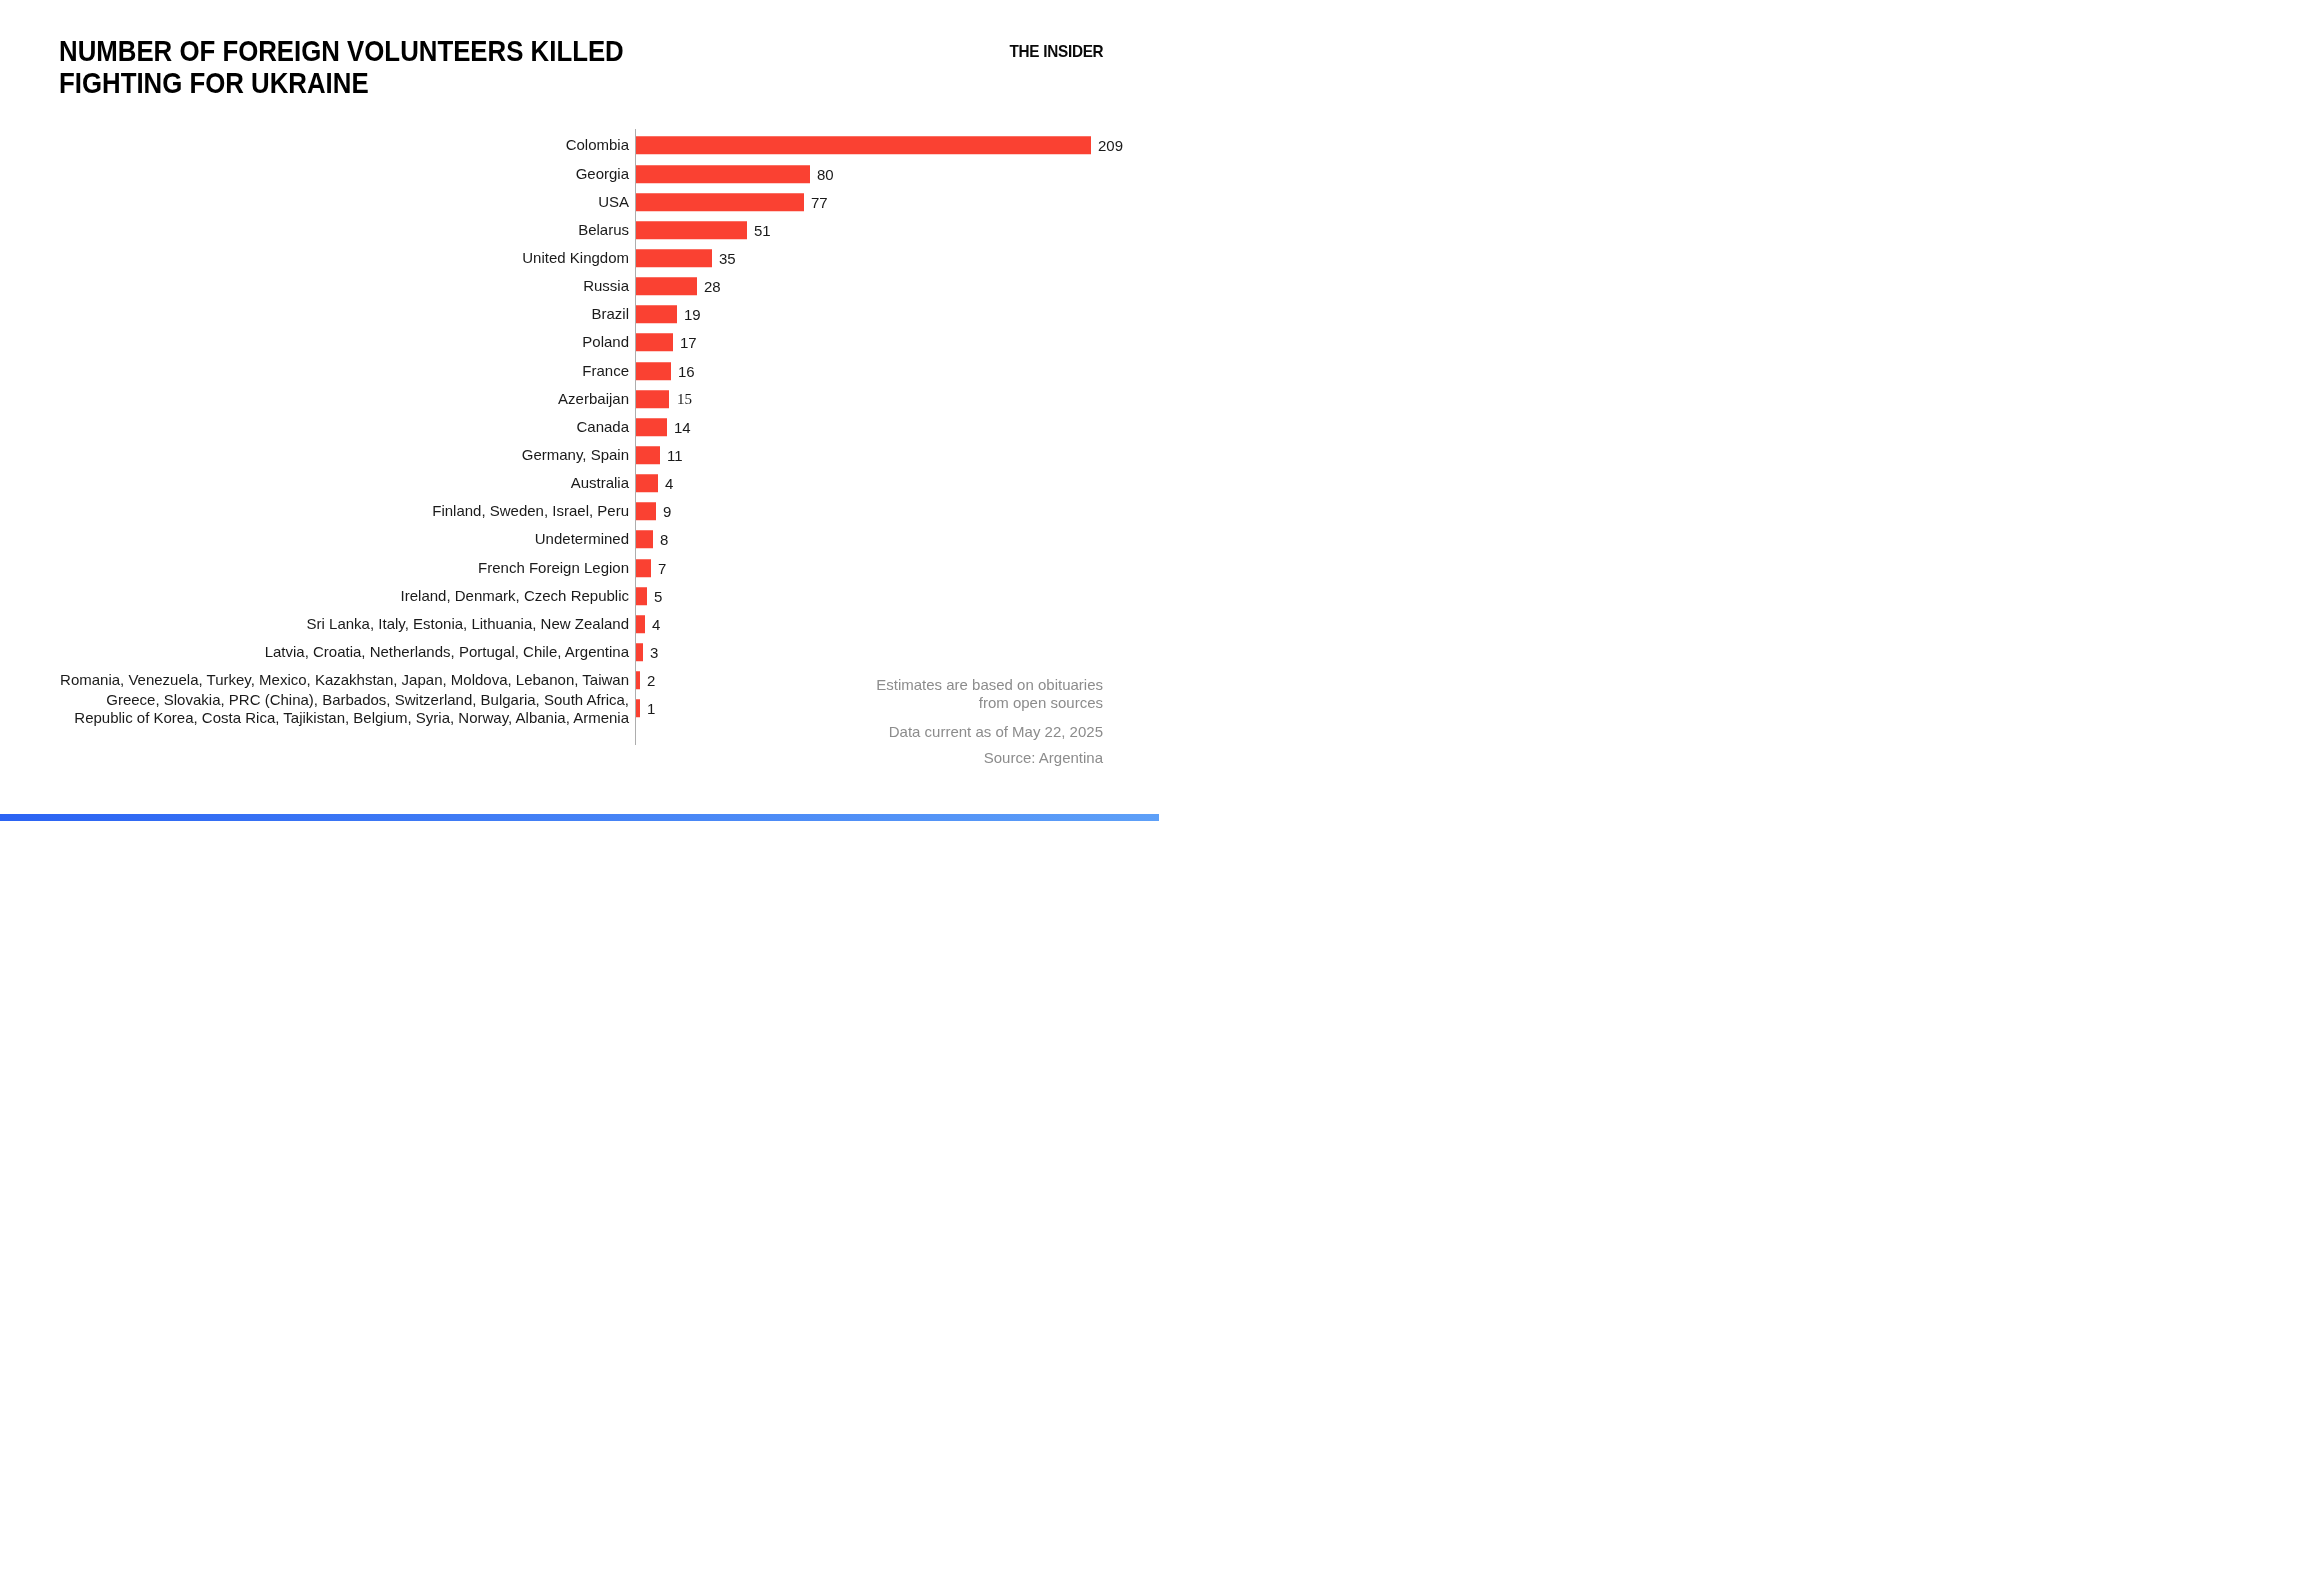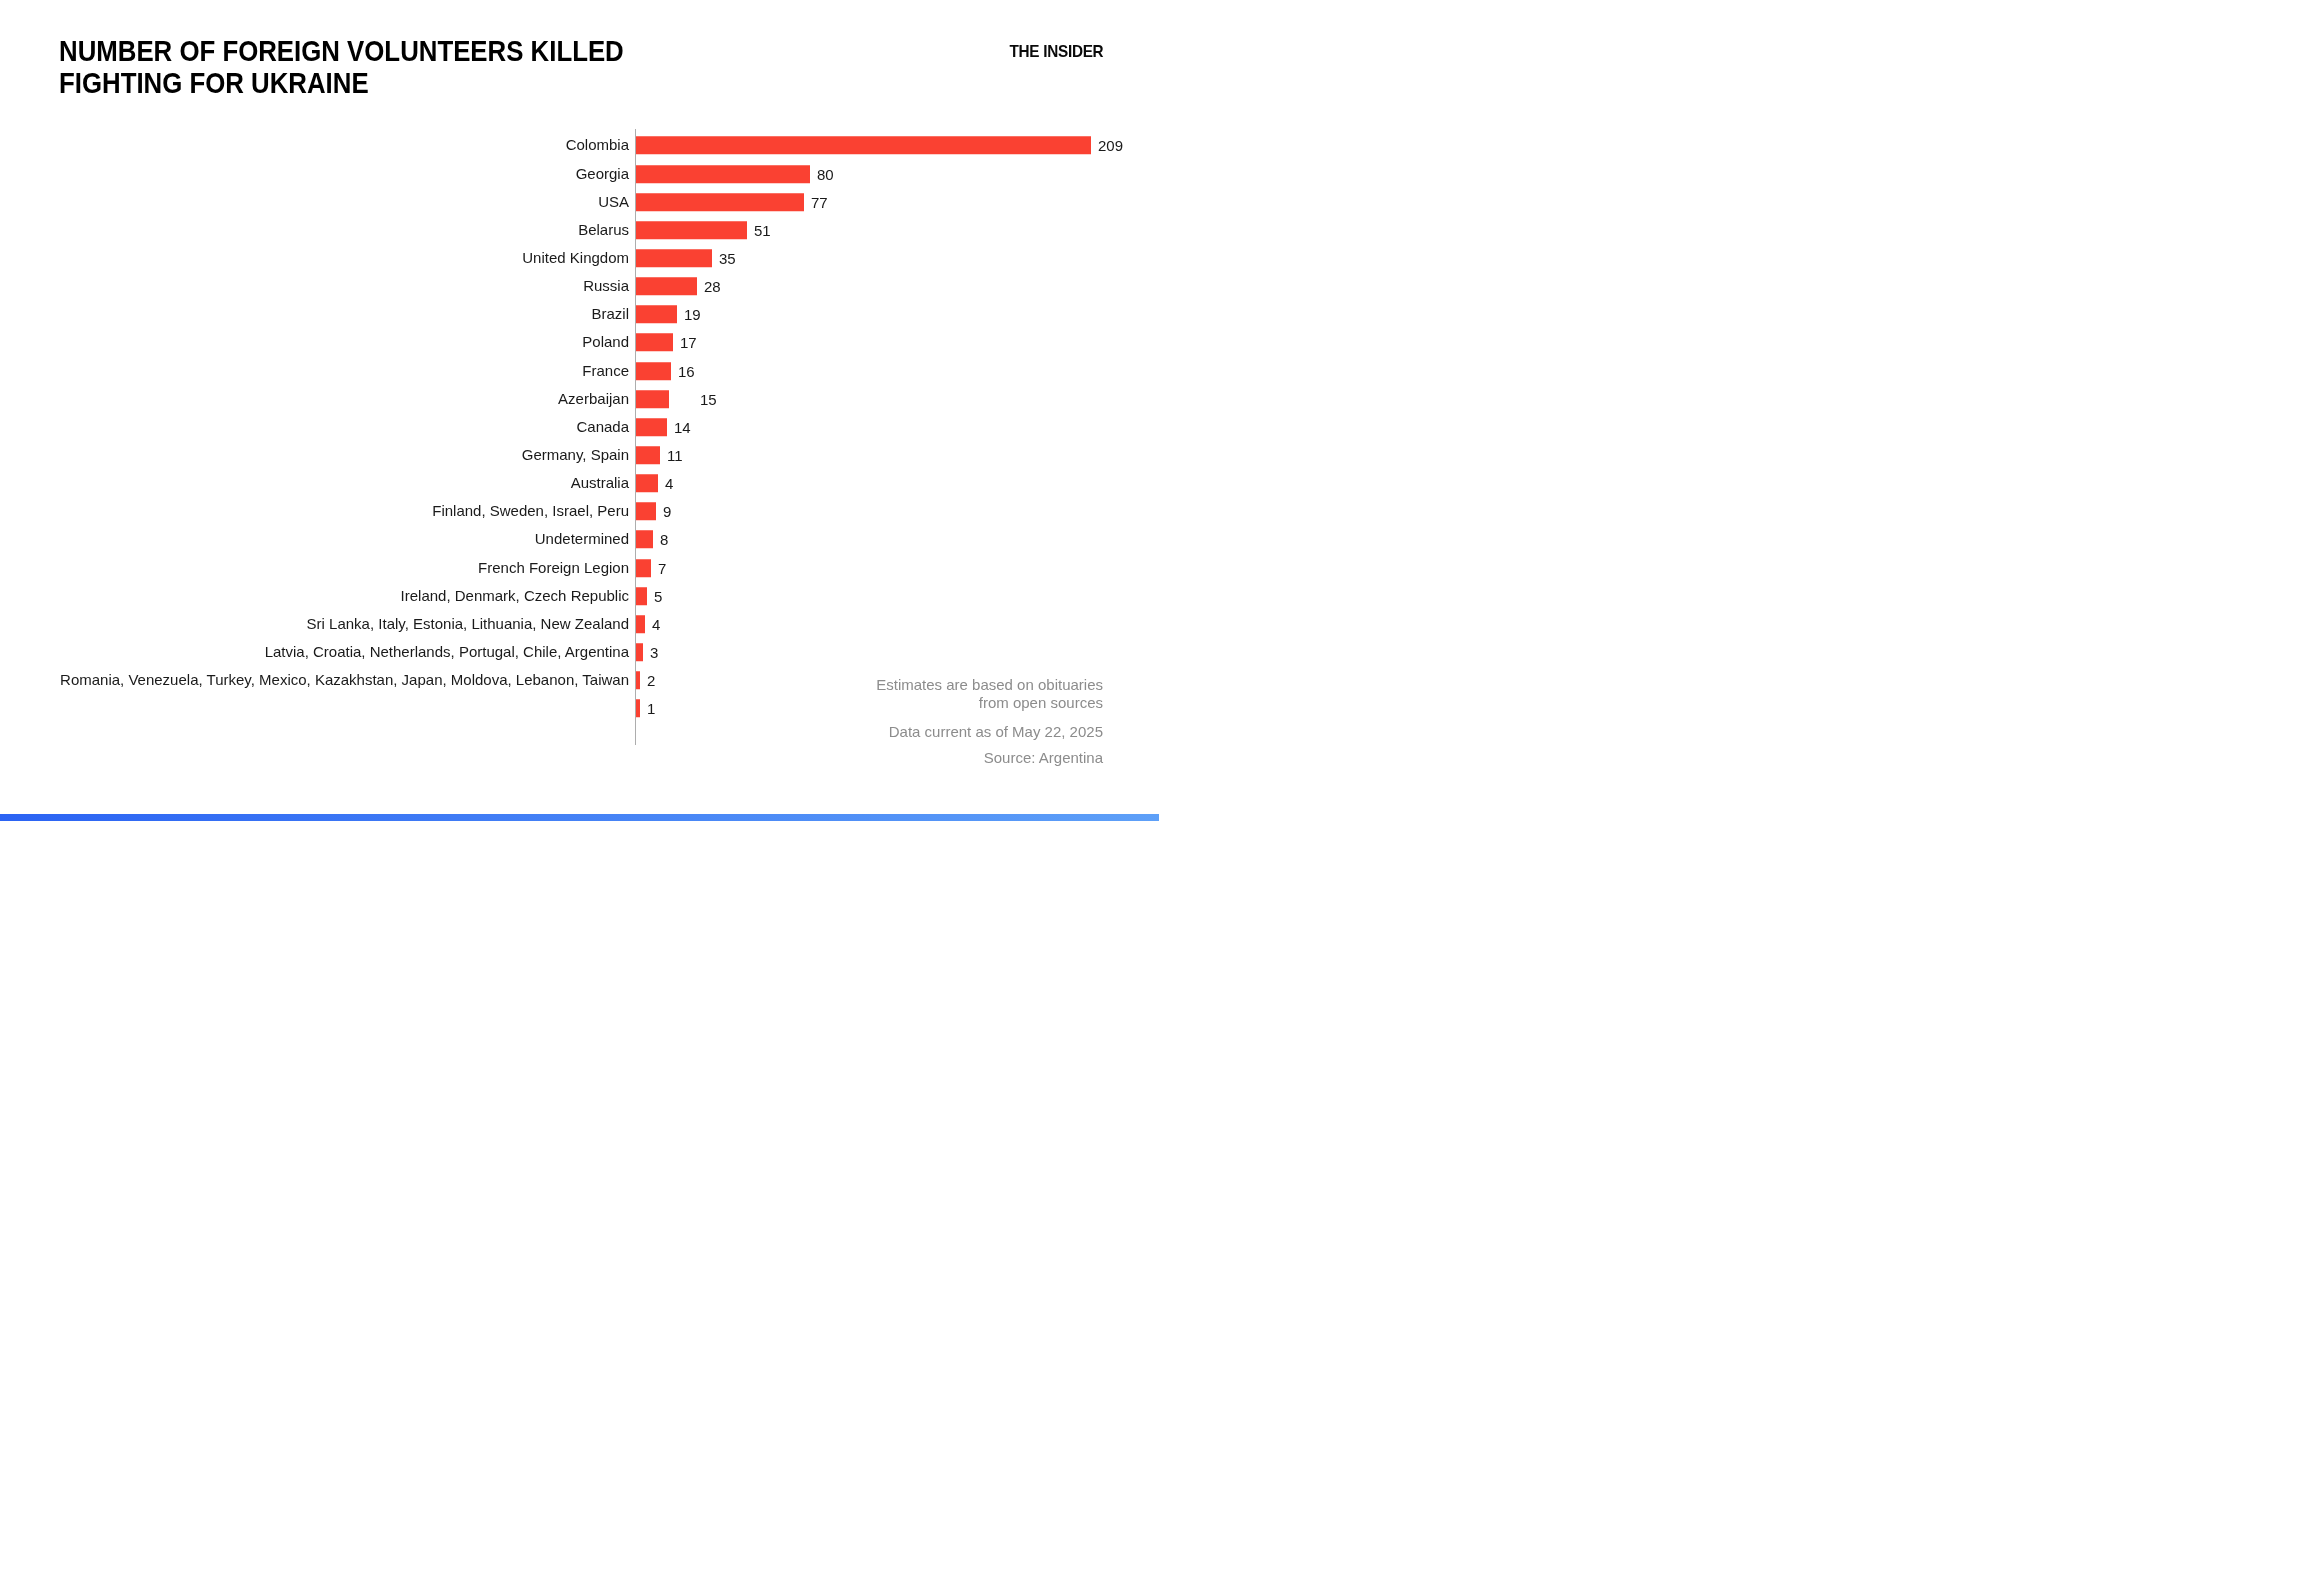--- a/index.html
+++ b/index.html
@@ -113,21 +113,21 @@
           <div class="val-label" style="left: 680px;">17</div>
         </div>
         <div class="row" style="top: 357px;">
           <div class="cat-label">France</div>
           <div class="bar" style="width: 35px; background: rgb(250, 65, 50);"></div>
           <div class="val-label" style="left: 678px;">16</div>
         </div>
         <div class="row" style="top: 385px;">
           <div class="cat-label">Azerbaijan</div>
           <div class="bar" style="width: 33px; background: rgb(250, 65, 50);"></div>
-          <div class="val-label" style="left: 700px;">15</div>
+          <div class="val-label" style="left: 677px; font-family: Liberation Serif, serif;">15</div>
         </div>
         <div class="row" style="top: 413px;">
           <div class="cat-label">Canada</div>
           <div class="bar" style="width: 30.5px; background: rgb(250, 65, 50);"></div>
           <div class="val-label" style="left: 674px;">14</div>
         </div>
         <div class="row" style="top: 441px;">
           <div class="cat-label">Germany, Spain</div>
           <div class="bar" style="width: 24px; background: rgb(250, 65, 50);"></div>
           <div class="val-label" style="left: 667px;">11</div>
@@ -166,20 +166,22 @@
           <div class="cat-label">Latvia, Croatia, Netherlands, Portugal, Chile, Argentina</div>
           <div class="bar" style="width: 6.5px; background: rgb(250, 65, 50);"></div>
           <div class="val-label" style="left: 650px;">3</div>
         </div>
         <div class="row" style="top: 666px;">
           <div class="cat-label">Romania, Venezuela, Turkey, Mexico, Kazakhstan, Japan, Moldova, Lebanon, Taiwan</div>
           <div class="bar" style="width: 4.4px; background: rgb(250, 65, 50);"></div>
           <div class="val-label" style="left: 647px;">2</div>
         </div>
         <div class="row" style="top: 694px;">
+          <div class="cat-label">Greece, Slovakia, PRC (China), Barbados, Switzerland, Bulgaria, South Africa,
+Republic of Korea, Costa Rica, Tajikistan, Belgium, Syria, Norway, Albania, Armenia</div>
           <div class="bar" style="width: 3.6px; background: rgb(250, 65, 50);"></div>
           <div class="val-label" style="left: 647px;">1</div>
         </div>
       </div>
   </div>
 
   <div id="footnote-estimates" class="footnote" style="color: rgb(140, 140, 140);">Estimates are based on obituaries
 from open sources</div>
 
   <div id="footnote-current" class="footnote" style="color: rgb(140, 140, 140);">Data current as of May 22, 2025</div>

